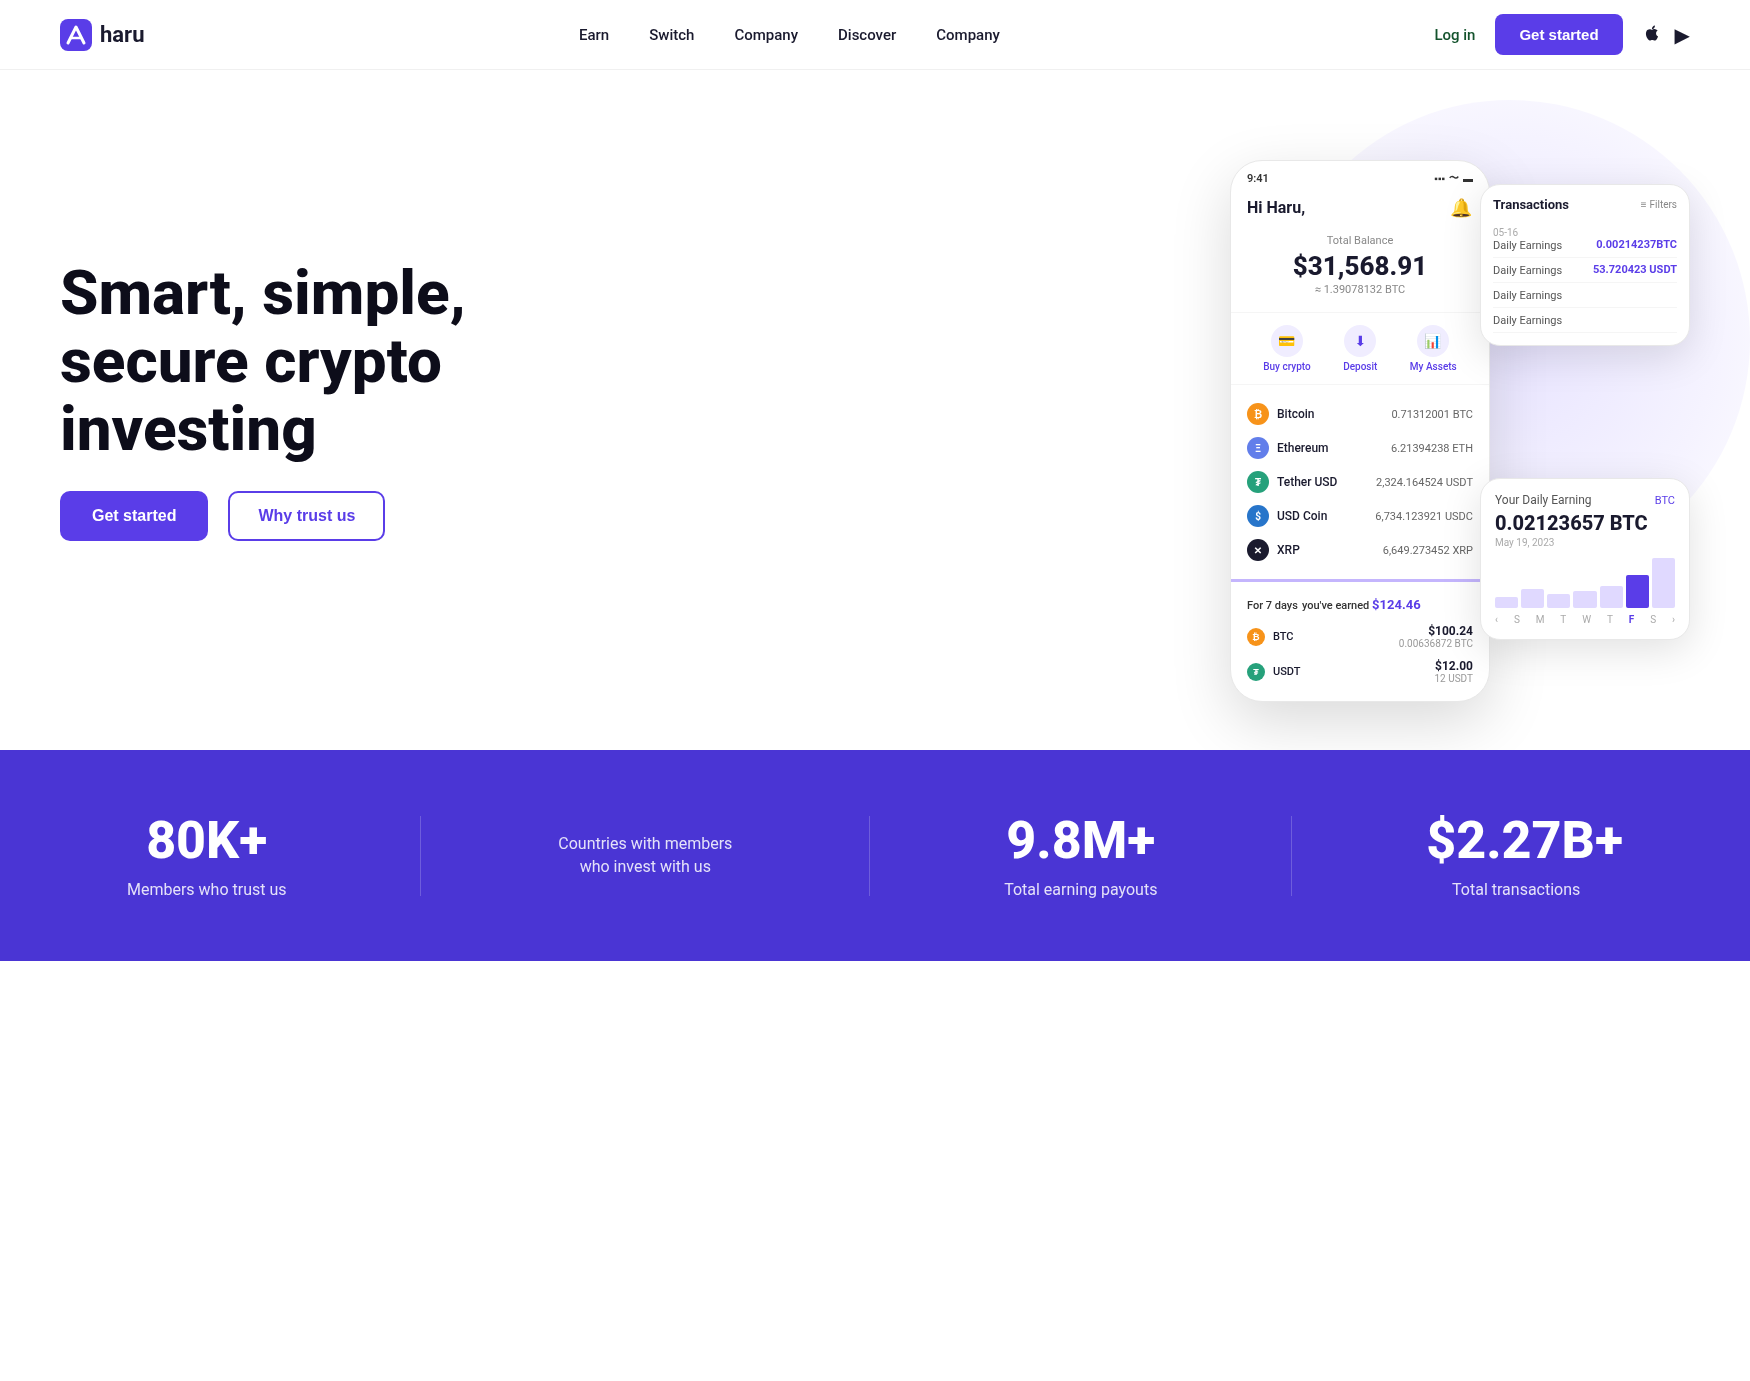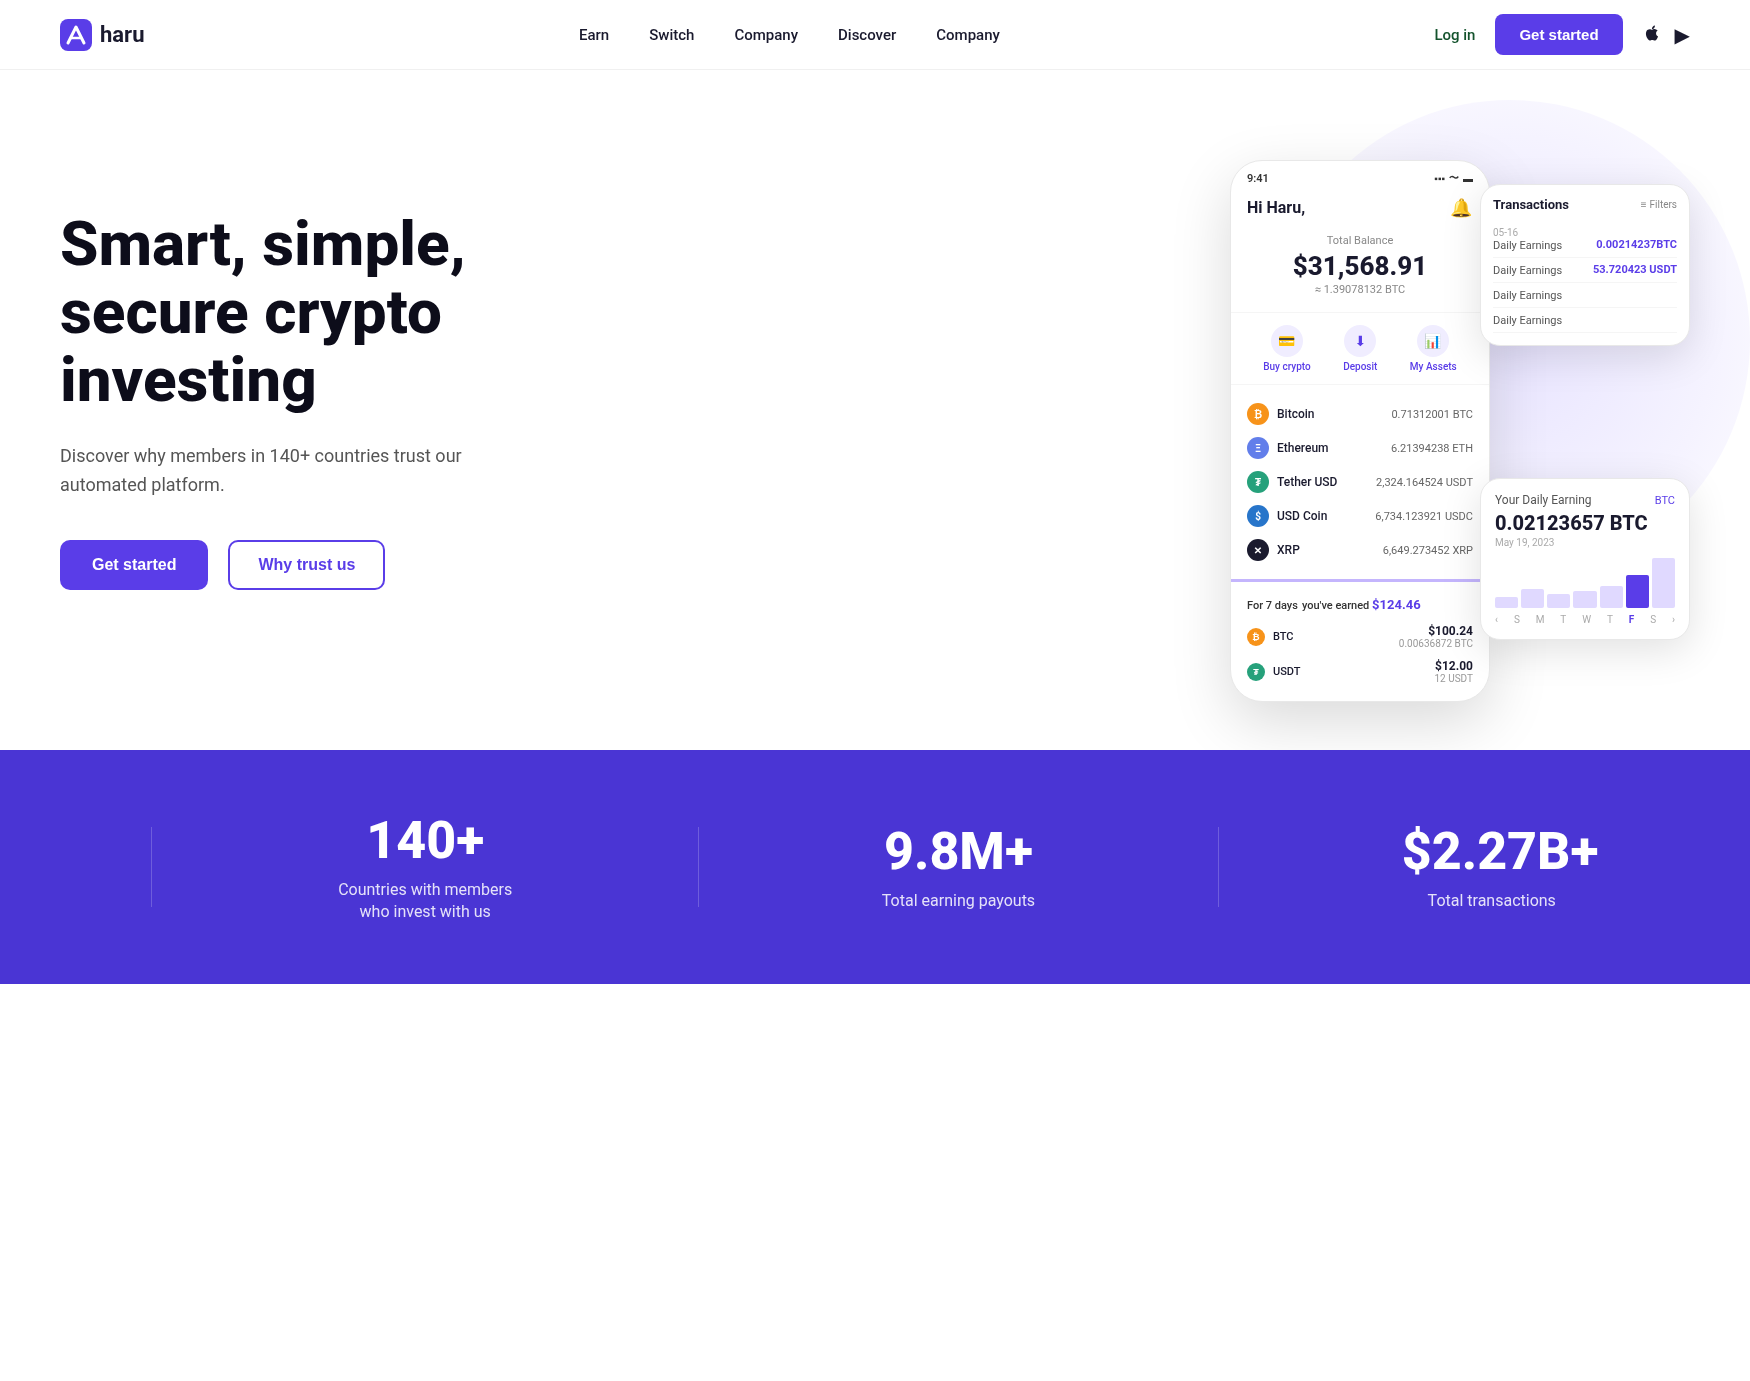--- a/index.html
+++ b/index.html
@@ -162,21 +162,20 @@
             <path d="M18.71 19.5c-.83 1.24-1.71 2.45-3.05 2.47-1.34.03-1.77-.79-3.29-.79-1.53 0-2 .77-3.27.82-1.31.05-2.3-1.32-3.14-2.53C4.25 17 2.94 12.45 4.7 9.39c.87-1.52 2.43-2.48 4.12-2.51 1.28-.02 2.5.87 3.29.87.78 0 2.26-1.07 3.8-.91.65.03 2.47.26 3.64 1.98-.09.06-2.17 1.28-2.15 3.81.03 3.02 2.65 4.03 2.68 4.04-.03.07-.42 1.44-1.38 2.83M13 3.5c.73-.83 1.94-1.46 2.94-1.5.13 1.17-.34 2.35-1.04 3.19-.69.85-1.83 1.51-2.95 1.42-.15-1.15.41-2.35 1.05-3.11z"></path>
           </svg></span>
       <span class="nav-app-icon">▶</span>
     </div>
   </div>
 </nav>
 
 <section class="hero">
   <div class="hero-left">
     <h1 class="hero-headline">Smart, simple, secure crypto investing</h1>
-    <p class="hero-subtext">Discover why members in 140+ countries trust our automated platform.</p>
     <div class="hero-buttons">
       <button class="btn-primary">Get started</button>
       <button class="btn-secondary">Why trust us</button>
     </div>
   </div>
 
   <div class="hero-right">
     <div class="blob-bg"></div>
 
     <div class="phone-main">
@@ -338,23 +337,26 @@
         <span>T</span>
         <span style="color:#5a3de8;font-weight:700;">F</span>
         <span>S</span>
         <span style="cursor:pointer;">›</span>
       </div>
     </div>
   </div>
 </section>
 
 <section class="stats-section">
+  <div class="stat-item">
+    <div class="stat-number">80K+</div>
+    <div class="stat-label">Members who trust us</div>
+  </div>
   <div class="stat-divider"></div>
   <div class="stat-item">
-    <div class="stat-number">140+</div>
     <div class="stat-label">Countries with members who invest with us</div>
   </div>
   <div class="stat-divider"></div>
   <div class="stat-item">
     <div class="stat-number">9.8M+</div>
     <div class="stat-label">Total earning payouts</div>
   </div>
   <div class="stat-divider"></div>
   <div class="stat-item">
     <div class="stat-number">$2.27B+</div>

